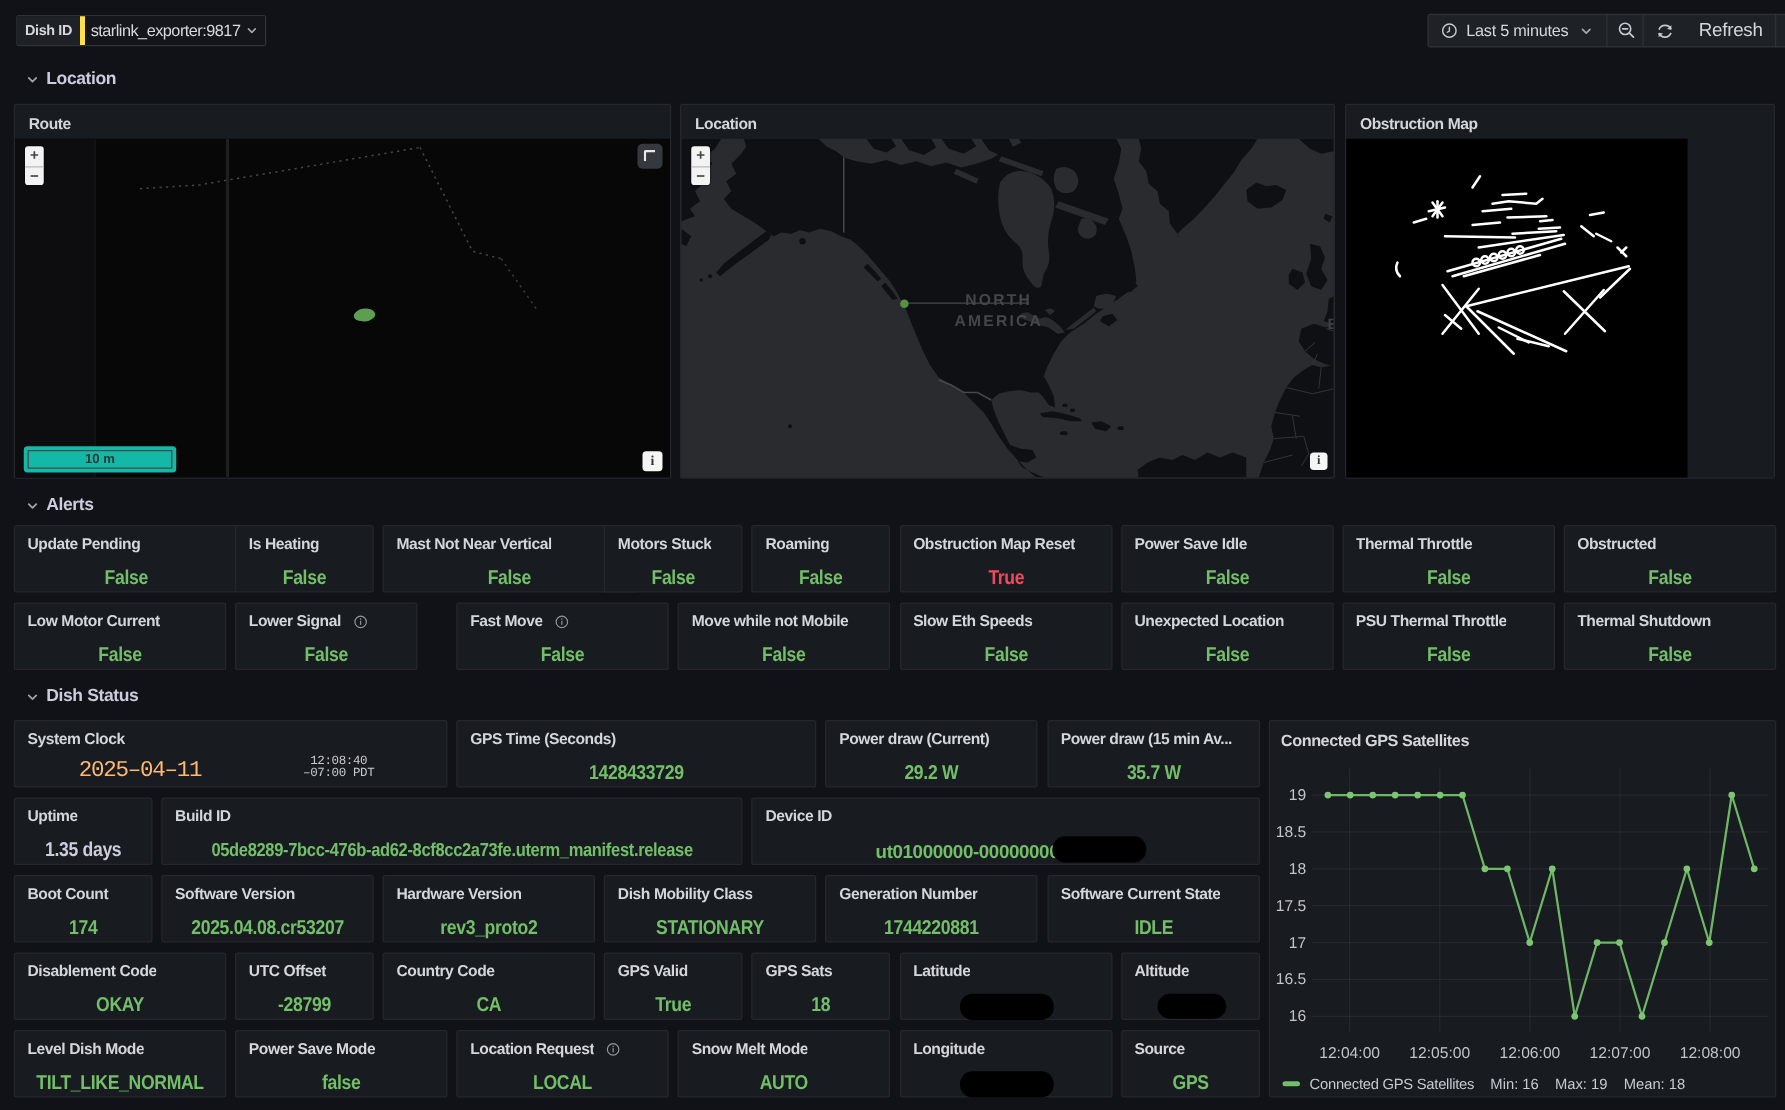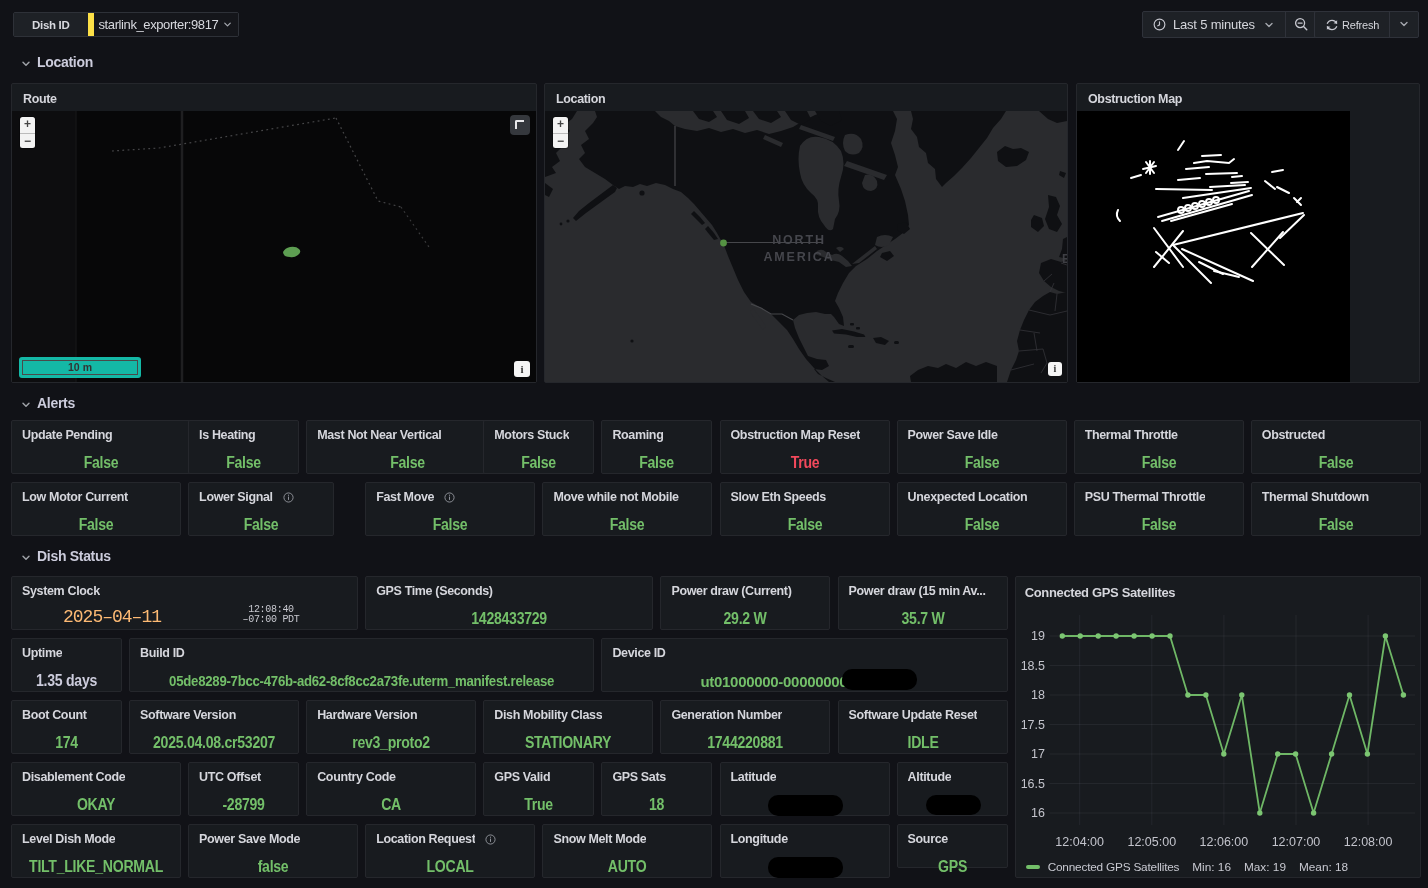--- a/index.html
+++ b/index.html
@@ -15,21 +15,21 @@
 .shead{position:absolute;font-size:14px;font-weight:700;color:#ccccdc;letter-spacing:-0.3px;line-height:14px}
 .chev{position:absolute}
 .mapbtn{position:absolute;width:15px;background:#f3f3f3;border-radius:2.5px;box-shadow:0 0 0 1px rgba(0,0,0,.25)}
 .mapbtn .b{height:15.5px;position:relative;color:#444;font-weight:700;font-size:12px;text-align:center;line-height:15px}
 .mapbtn .b+.b{border-top:1px solid #bbb}
 .infobtn{position:absolute;width:16px;height:16px;background:#f5f5f5;border-radius:3px;color:#333;font-weight:700;font-size:11px;text-align:center;line-height:16px;font-family:"Liberation Serif",serif}
 </style></head>
 <body>
 
 <div style="position:absolute;left:13px;top:12px;height:25px;display:flex;border:1px solid #2e3138;border-radius:2px">
- <div style="background:#1e2126;border-right:6px solid #fde047;padding:0 18px;display:flex;align-items:center;font-size:11.5px;letter-spacing:-0.3px;font-weight:700;color:#d8d9df">Dish&nbsp;ID</div>
+ <div style="background:#1e2126;border-right:4px solid #fde047;padding:0 6px;display:flex;align-items:center;font-size:11.5px;letter-spacing:-0.3px;font-weight:700;color:#d8d9df">Dish&nbsp;ID</div>
  <div style="background:#15161b;padding:0 5px;display:flex;align-items:center;font-size:13px;letter-spacing:-0.4px;font-weight:500;color:#d8d9df">starlink_exporter:9817
   <svg width="11" height="11" viewBox="0 0 16 16" style="margin-left:4px">
         <path d="M4 6 L8 10 L12 6" fill="none" stroke="#a5a8af" stroke-width="1.8" stroke-linecap="round" stroke-linejoin="round"></path>
       </svg>
  </div>
 </div>
 <div style="position:absolute;left:1142px;top:11px;height:27px;display:flex;align-items:center;background:#1e2126;border:1px solid #2f323a;border-radius:2px">
  <div style="display:flex;align-items:center;padding:0 10px 0 10px">
   <svg width="13" height="13" viewBox="0 0 16 16">
         <circle cx="8" cy="8" r="6.6" fill="none" stroke="#c7c8d0" stroke-width="1.4"></circle>
@@ -50,21 +50,21 @@
  </div>
 </div>
 <div style="position:absolute;left:1314px;top:11px;height:27px;display:flex;align-items:center;background:#1e2126;border:1px solid #2f323a;border-radius:2px">
  <div style="display:flex;align-items:center;padding:0 10px">
   <svg width="14" height="14" viewBox="0 0 16 16">
         <path d="M13.6 6.3 A6 6 0 0 0 2.5 6.5" fill="none" stroke="#c7c8d0" stroke-width="1.5"></path>
         <path d="M2.4 9.7 A6 6 0 0 0 13.5 9.5" fill="none" stroke="#c7c8d0" stroke-width="1.5"></path>
         <path d="M13.9 2.5 L13.7 6.6 L9.8 5.9 Z" fill="#c7c8d0"></path>
         <path d="M2.1 13.5 L2.3 9.4 L6.2 10.1 Z" fill="#c7c8d0"></path>
       </svg>
-  <span style="margin-left:3px;font-size:11px;letter-spacing:-0.2px;font-weight:500;color:#d5d6dc">Refresh</span>
+  <span style="margin-left:20px;font-size:15px;letter-spacing:-0.2px;font-weight:500;color:#d5d6dc">Refresh</span>
  </div>
  <div style="width:1px;height:27px;background:#2f323a"></div>
  <div style="padding:0 8px">
   <svg width="12" height="12" viewBox="0 0 16 16">
         <path d="M4 6 L8 10 L12 6" fill="none" stroke="#a5a8af" stroke-width="1.8" stroke-linecap="round" stroke-linejoin="round"></path>
       </svg>
  </div>
 </div>
 <svg class="chev" style="left:20px;top:58px" width="12" height="12" viewBox="0 0 14 14">
     <path d="M3.5 5 L7 8.5 L10.5 5" fill="none" stroke="#9fa2a8" stroke-width="1.7" stroke-linecap="round" stroke-linejoin="round"></path>
@@ -411,21 +411,21 @@
     <div class="pv g" style="top:33px;">STATIONARY</div>
   </div>
 <div class="panel" style="left:660.4px;top:700px;width:170.1px;height:54px">
     <div class="pt">
       <span>Generation Number</span>
     </div>
     <div class="pv g" style="top:33px;">1744220881</div>
   </div>
 <div class="panel" style="left:837.6px;top:700px;width:170.1px;height:54px">
     <div class="pt">
-      <span>Software Update Reset</span>
+      <span>Software Current State</span>
     </div>
     <div class="pv g" style="top:33px;">IDLE</div>
   </div>
 <div class="panel" style="left:11.0px;top:762px;width:170.1px;height:54px">
     <div class="pt">
       <span>Disablement Code</span>
     </div>
     <div class="pv g" style="top:33px;">OKAY</div>
   </div>
 <div class="panel" style="left:188.1px;top:762px;width:111.1px;height:54px">
@@ -495,21 +495,21 @@
     </div>
     <div class="pv g" style="top:33px;">AUTO</div>
   </div>
 <div class="panel" style="left:719.5px;top:824px;width:170.1px;height:54px">
     <div class="pt">
       <span>Longitude</span>
     </div>
     <div class="pv g" style="top:33px;"></div>
     <div class="redact" style="left:47.55px;top:31.5px;width:75px;height:21px"></div>
   </div>
-<div class="panel" style="left:896.6px;top:824px;width:111.1px;height:44px">
+<div class="panel" style="left:896.6px;top:824px;width:111.1px;height:54px">
     <div class="pt">
       <span>Source</span>
     </div>
     <div class="pv g" style="top:33px;">GPS</div>
   </div>
 <div class="panel" style="left:1014.7px;top:576px;width:406.3px;height:302px">
 <div class="pt" style="top:8px;left:9px;font-size:13px">Connected GPS Satellites</div>
 <svg width="406" height="302" style="position:absolute;left:0;top:0">
       <line x1="33.5" y1="59.0" x2="399" y2="59.0" stroke="rgba(204,204,220,0.07)" stroke-width="1"></line>
       <line x1="33.5" y1="88.5" x2="399" y2="88.5" stroke="rgba(204,204,220,0.07)" stroke-width="1"></line>

